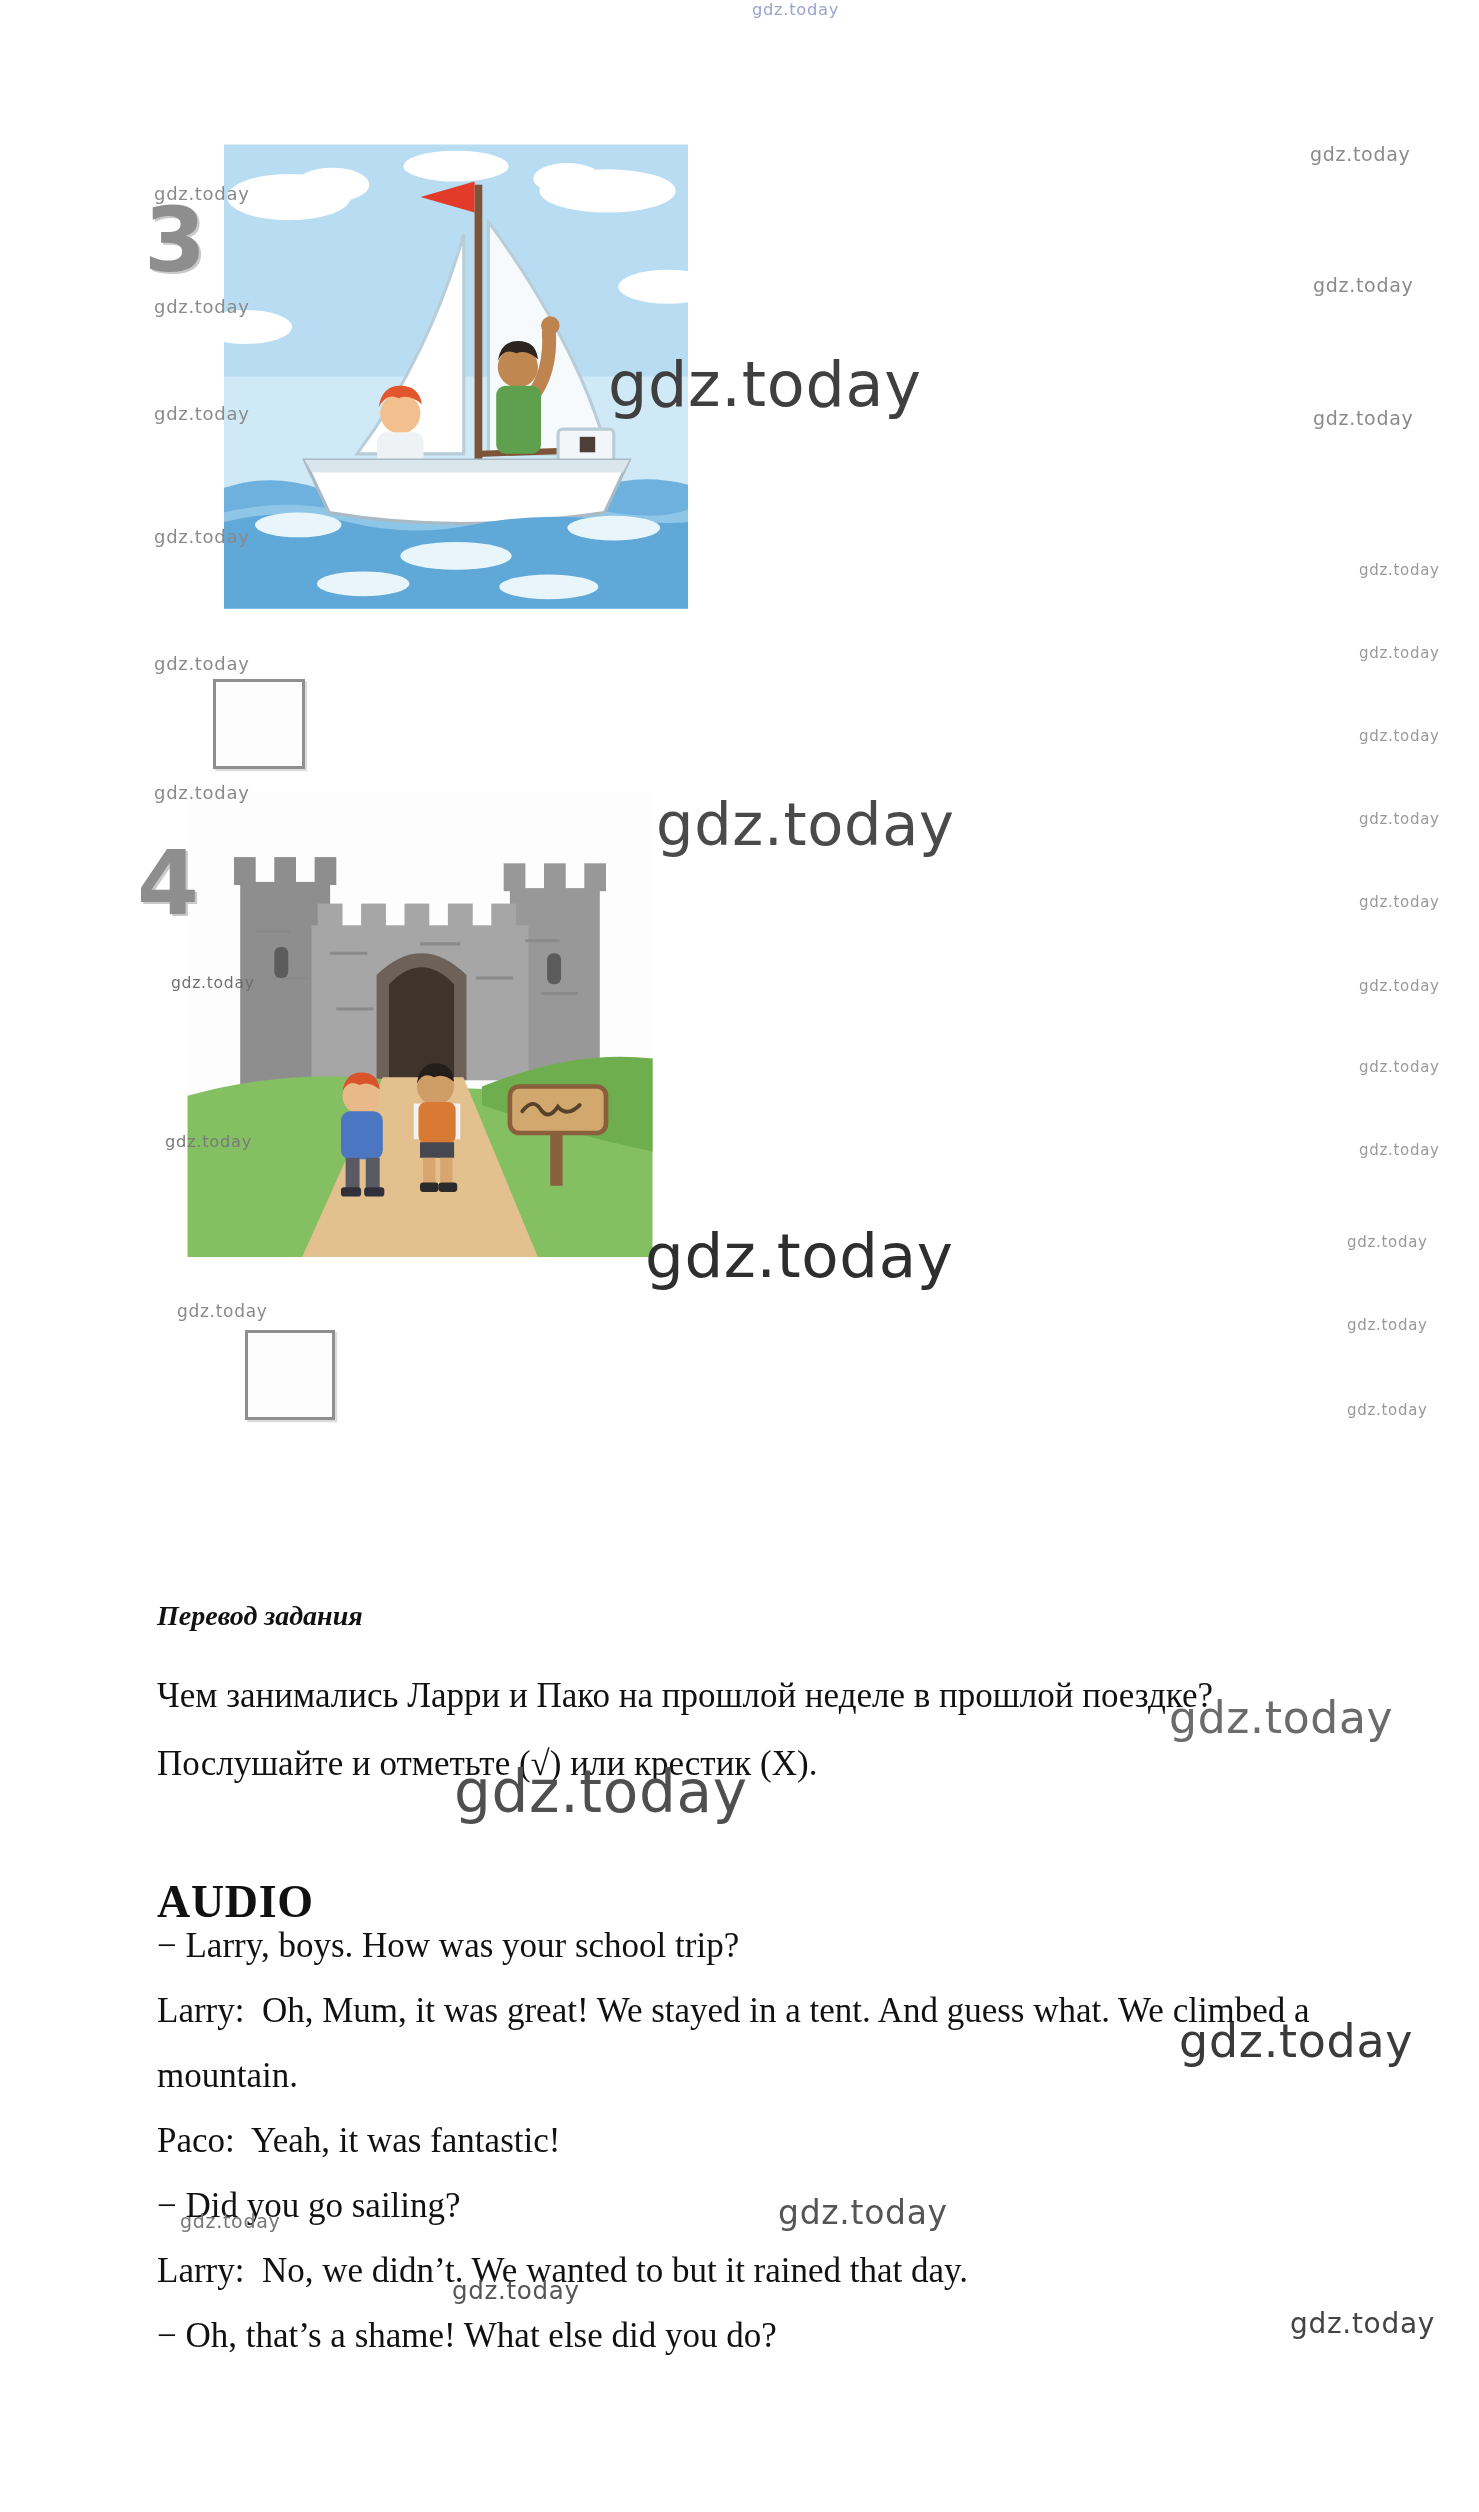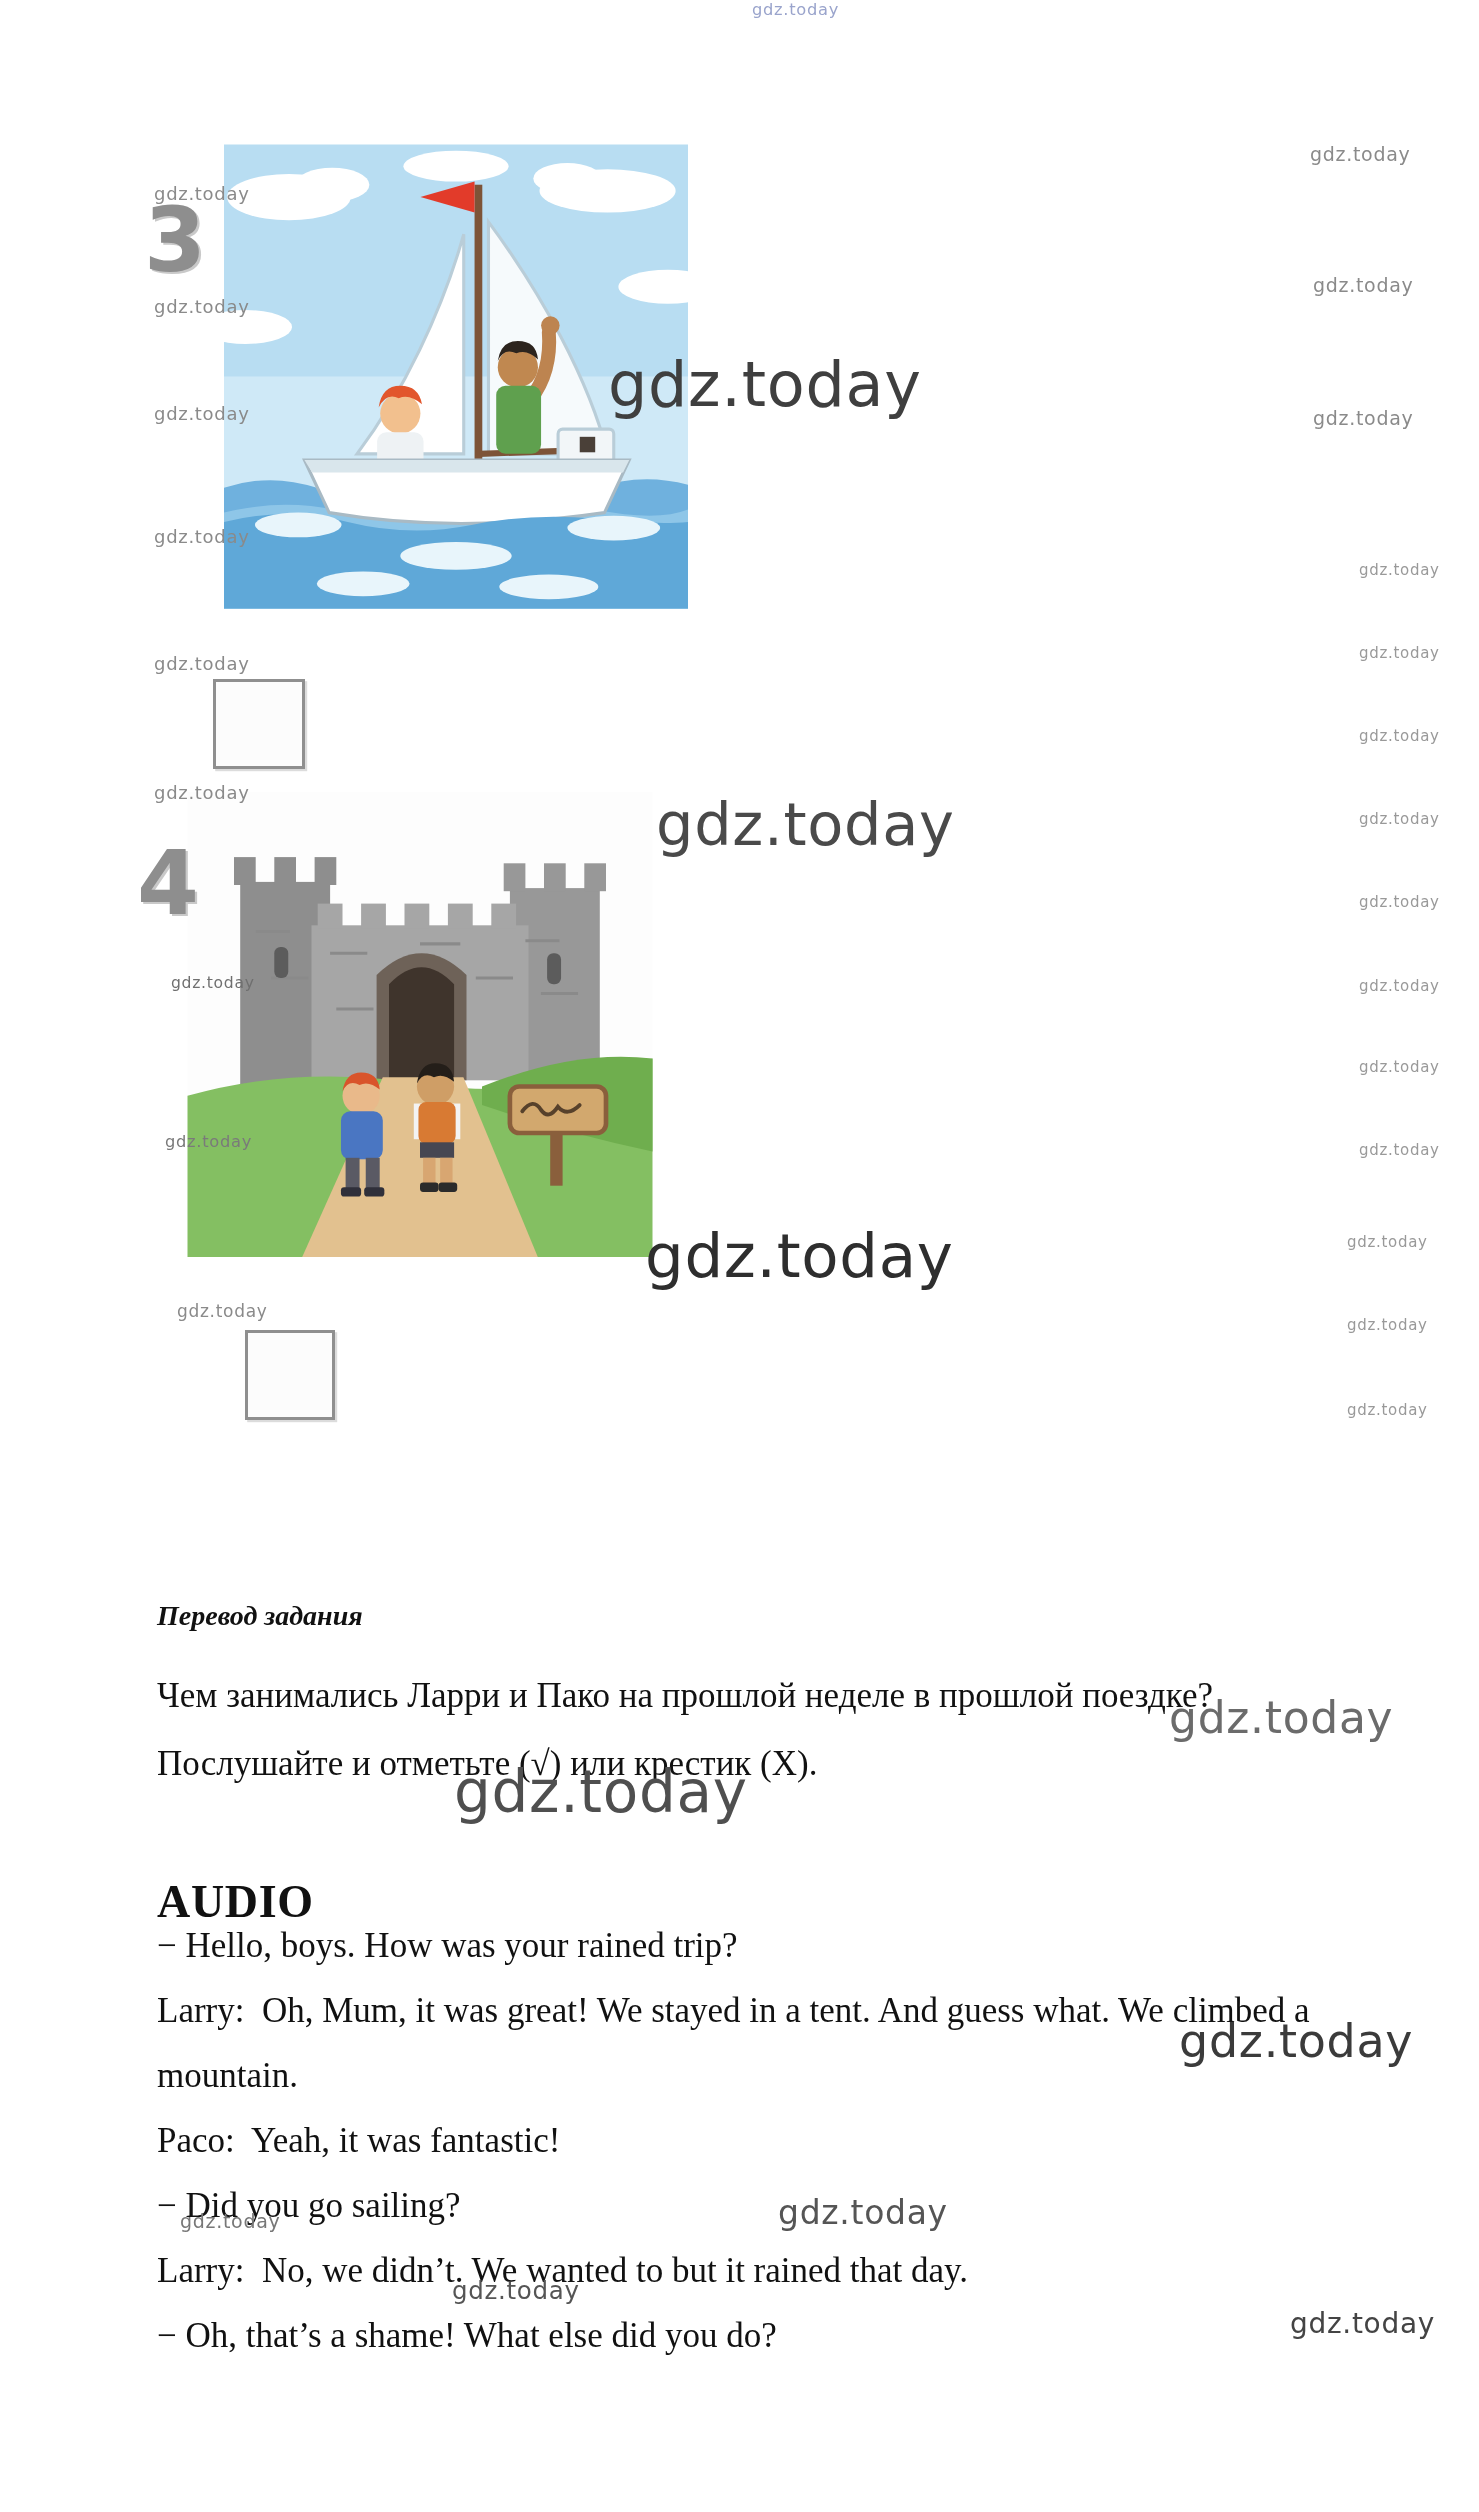--- a/index.html
+++ b/index.html
@@ -213,21 +213,21 @@
   <div class="checkbox" style="left:197px; top:1330px; width:90px; height:90px;"></div>
 
 
   <p class="trans-title">Перевод задания</p>
 
   <p class="trans-body">Чем занимались Ларри и Пако на прошлой неделе в прошлой поездке? Послушайте и отметьте (√) или крестик (X).</p>
 
   <p class="audio-heading">AUDIO</p>
 
   <div class="dialog">
-    <p>− Hello, boys. How was your rained trip?</p>
+    <p>− Larry, boys. How was your school trip?</p>
     <p>Larry:  Oh, Mum, it was great! We stayed in a tent. And guess what. We climbed a mountain.</p>
     <p>Paco:  Yeah, it was fantastic!</p>
     <p>− Did you go sailing?</p>
     <p>Larry:  No, we didn’t. We wanted to but it rained that day.</p>
     <p>− Oh, that’s a shame! What else did you do?</p>
   </div>
 
 </div>
 
 

